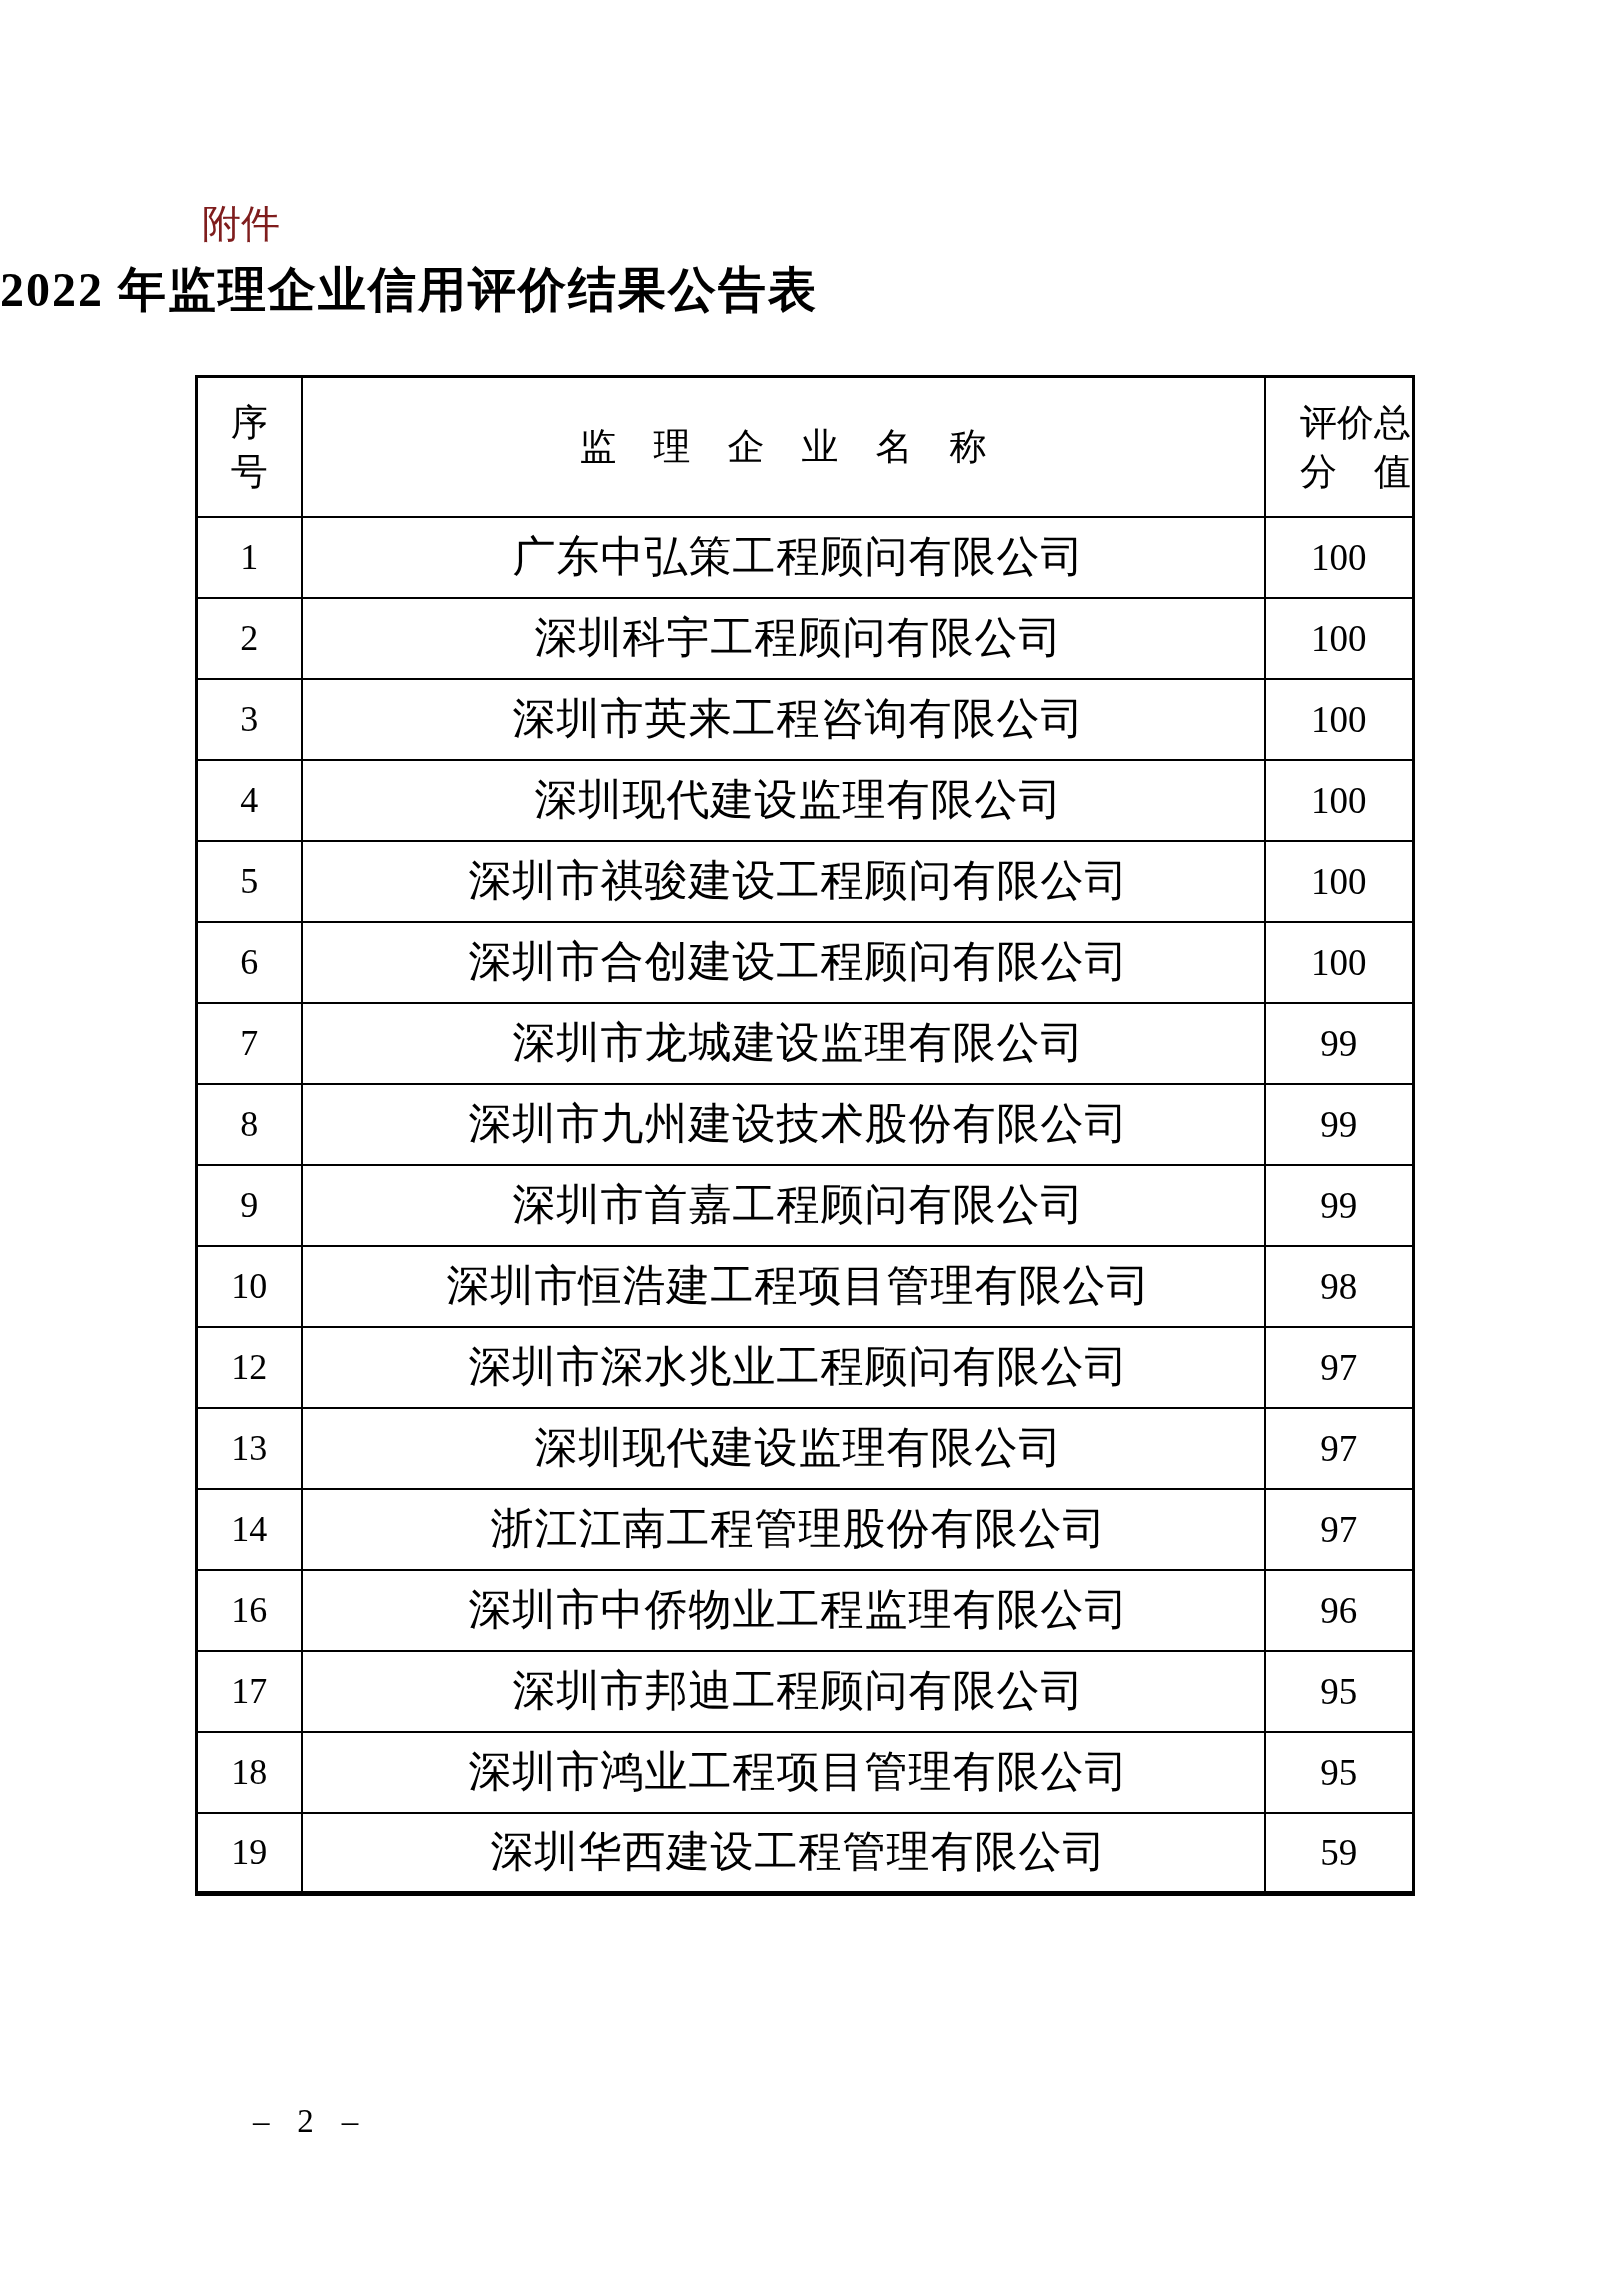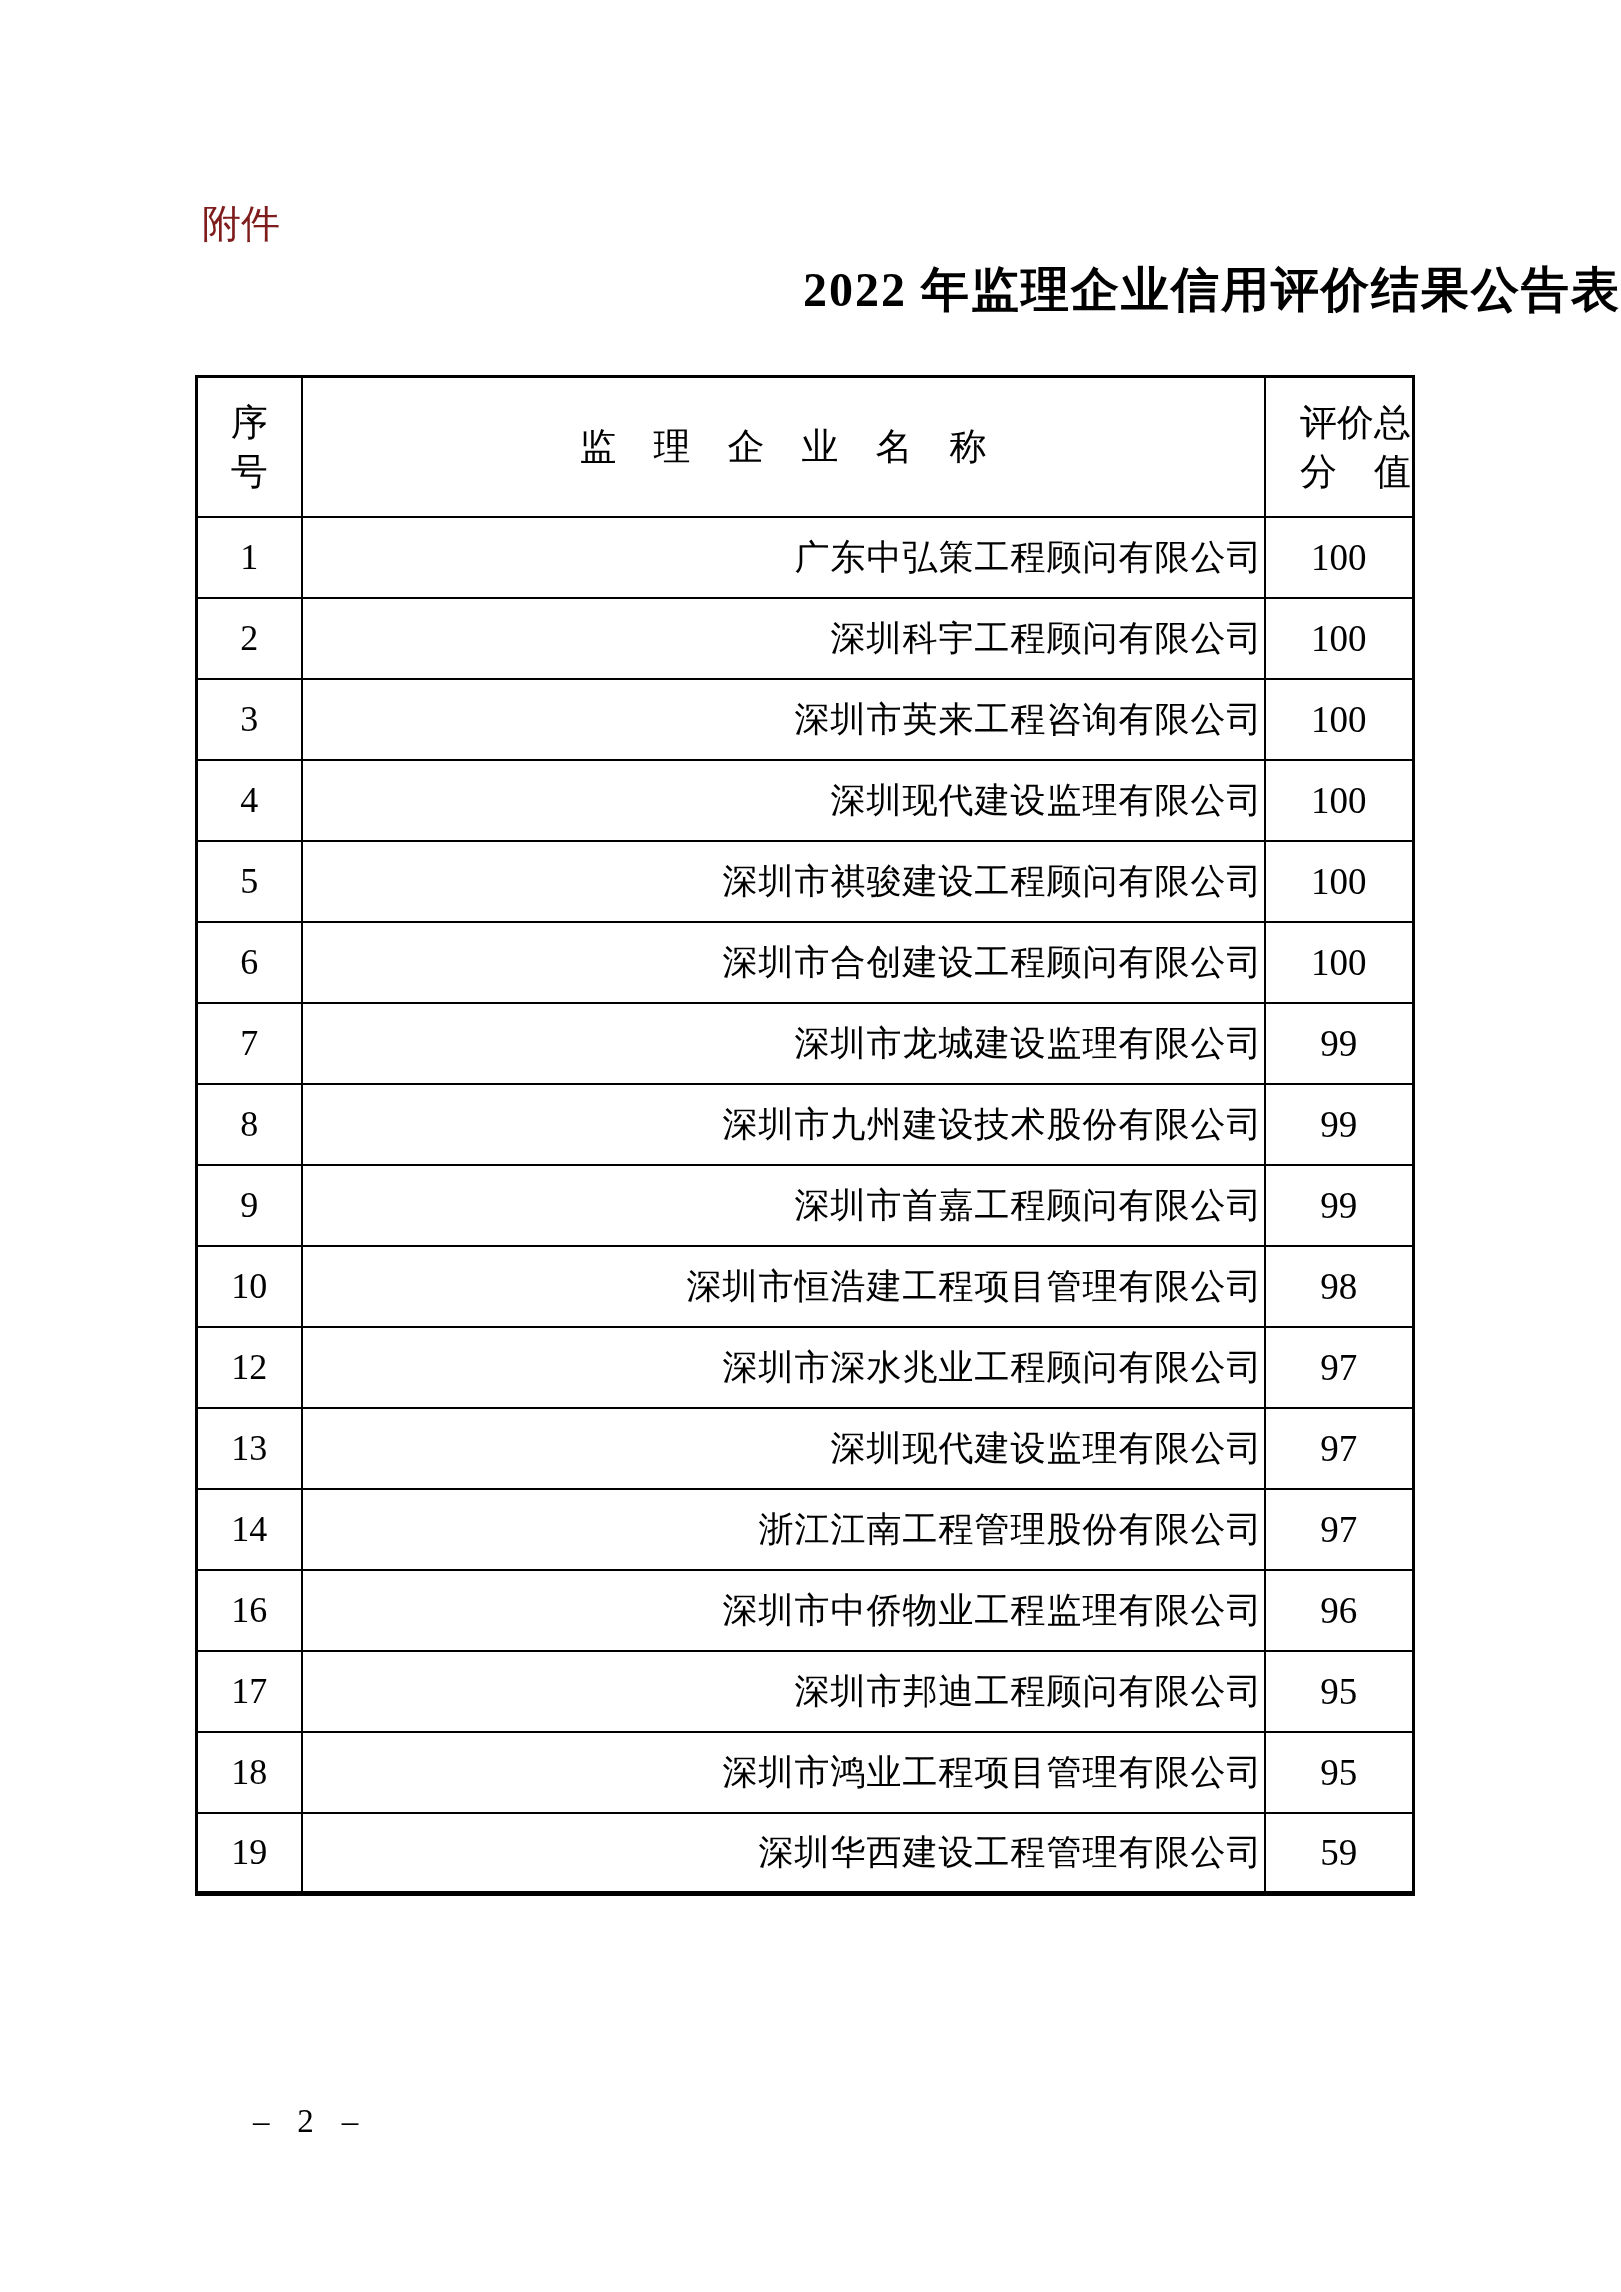--- a/index.html
+++ b/index.html
@@ -23,21 +23,21 @@
     font-family: "Liberation Sans", "DejaVu Sans", sans-serif;
     font-size: 39px;
     line-height: 47px;
     color: #7f1d1d;
   }
   .doc-title {
     position: absolute;
     left: 0;
     right: 0;
     top: 261px;
-    text-align: right;
+    text-align: left;
     font-weight: bold;
     font-size: 48px;
     line-height: 57px;
     letter-spacing: 2px;
     color: #000;
     font-family: "Liberation Serif", "DejaVu Serif", serif;
   }
   table.result-table {
     position: absolute;
     left: 195px;
@@ -79,23 +79,23 @@
     text-align: right;
     vertical-align: middle;
   }
   th.score-header .hdr-line { display: block; line-height: 49px; }
 
   td.row-index-cell {
     text-align: center;
     font-size: 36px;
   }
   td.company-name-cell {
-    text-align: right;
+    text-align: center;
     padding-left: 32px;
-    font-size: 35px;
+    font-size: 43px;
     letter-spacing: 1px;
   }
   td.score-cell {
     text-align: center;
     font-size: 37px;
     margin-left: 28px;
   }
   .page-number {
     position: absolute;
     left: 253px;

